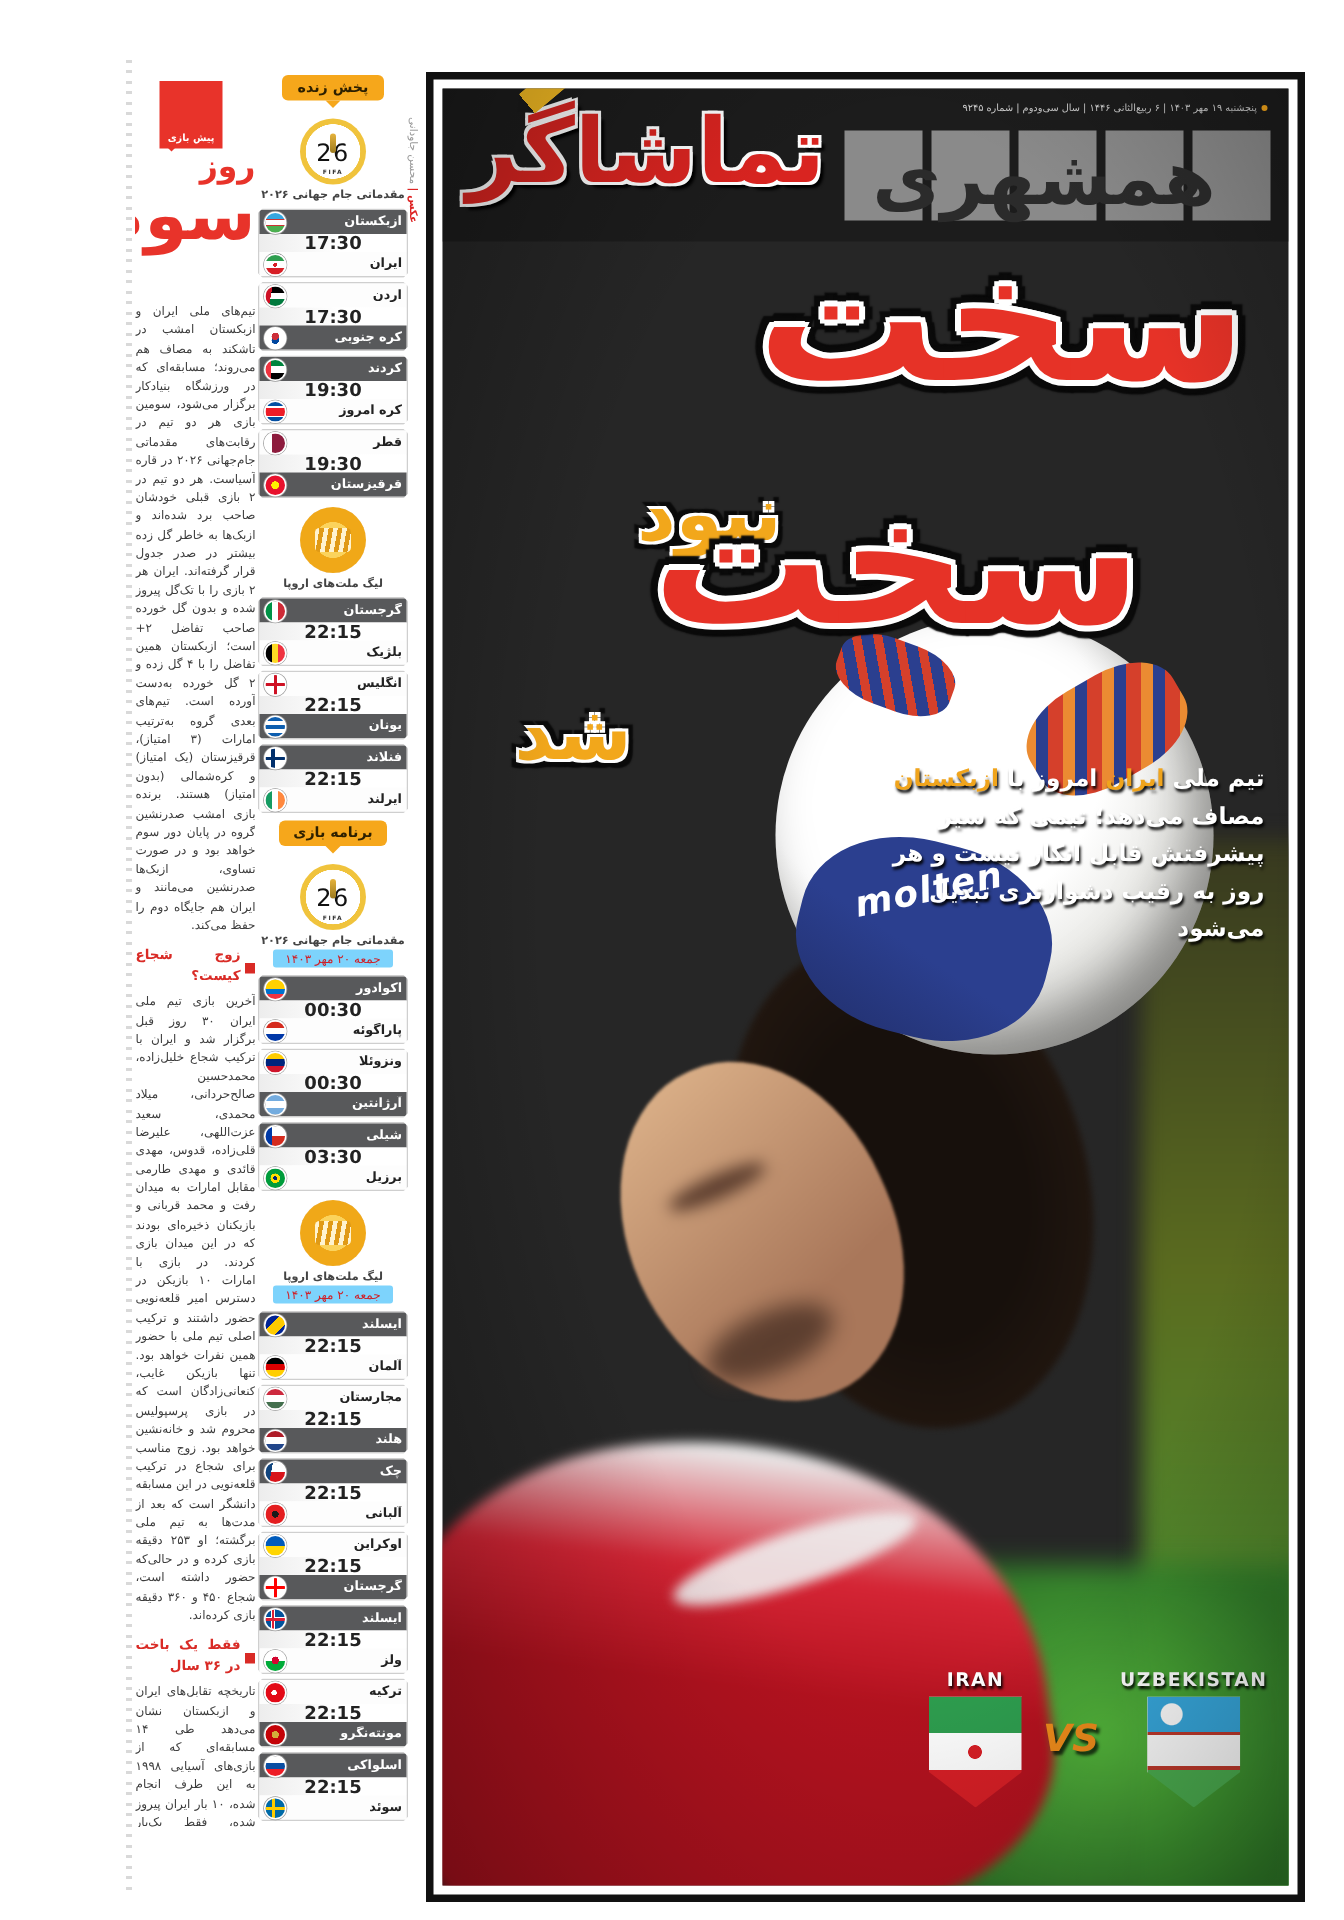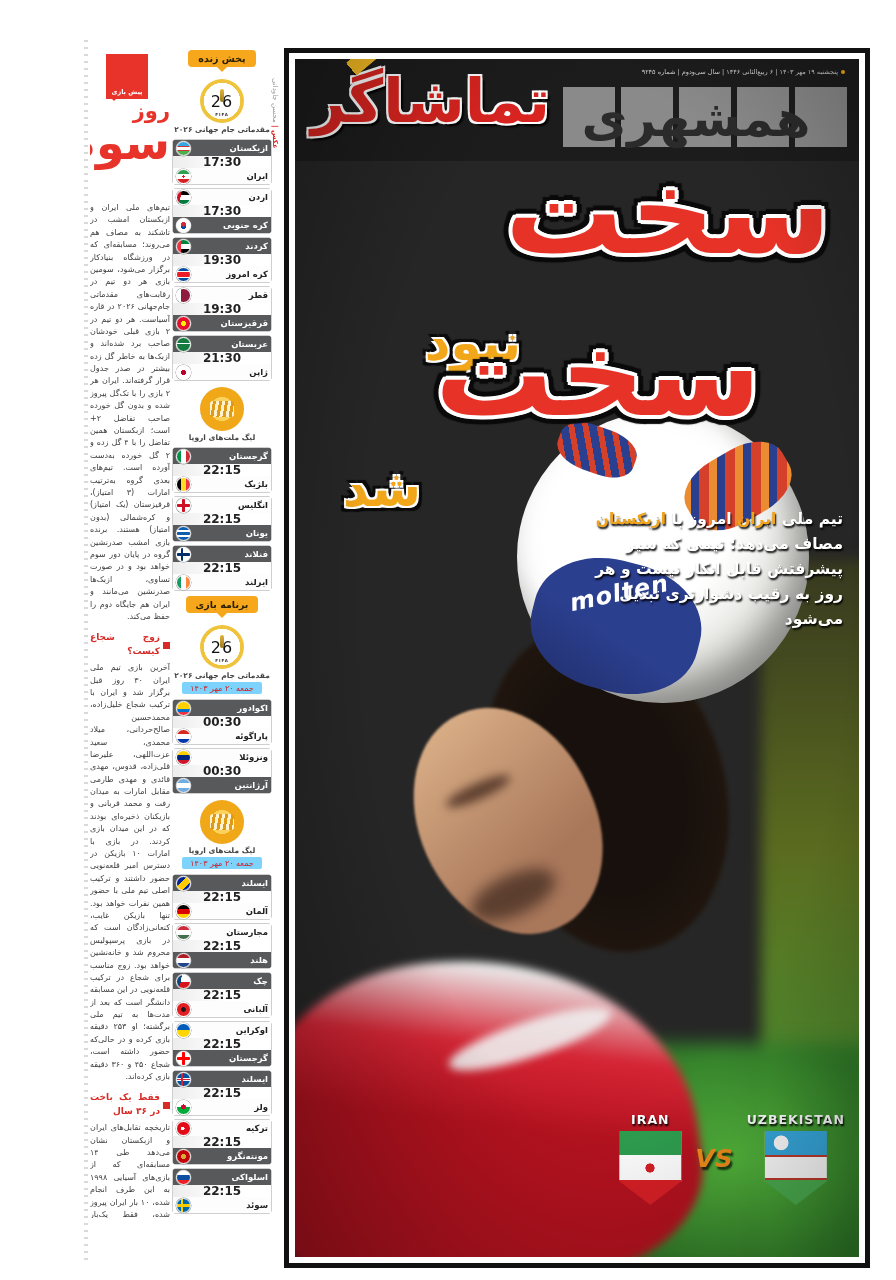--- a/index.html
+++ b/index.html
@@ -237,31 +237,20 @@
         <div class="band light">
           <span class="flag f-qatar"></span>
           <span class="team">قطر</span>
         </div>
         <div class="time-row">19:30</div>
         <div class="band dark">
           <span class="flag f-kyrgyzstan"></span>
           <span class="team">قرقیزستان</span>
         </div>
       </div>
-      <div class="mblock">
-        <div class="band dark">
-          <span class="flag f-saudi-arabia"></span>
-          <span class="team">عربستان</span>
-        </div>
-        <div class="time-row">21:30</div>
-        <div class="band light">
-          <span class="flag f-japan"></span>
-          <span class="team">ژاپن</span>
-        </div>
-      </div>
       <div class="logo-block">
         <div class="logo-circle logo-uefa">
           <span class="wav"></span>
         </div>
         <div class="logo-label">لیگ ملت‌های اروپا</div>
       </div>
       <div class="mblock">
         <div class="band dark">
           <span class="flag f-italy"></span>
           <span class="team">گرجستان</span>
@@ -317,20 +306,31 @@
       </div>
       <div class="mblock">
         <div class="band light">
           <span class="flag f-venezuela"></span>
           <span class="team">ونزوئلا</span>
         </div>
         <div class="time-row">00:30</div>
         <div class="band dark">
           <span class="flag f-argentina"></span>
           <span class="team">آرژانتین</span>
+        </div>
+      </div>
+      <div class="mblock">
+        <div class="band dark">
+          <span class="flag f-chile"></span>
+          <span class="team">شیلی</span>
+        </div>
+        <div class="time-row">03:30</div>
+        <div class="band light">
+          <span class="flag f-brazil"></span>
+          <span class="team">برزیل</span>
         </div>
       </div>
       <div class="logo-block">
         <div class="logo-circle logo-uefa">
           <span class="wav"></span>
         </div>
         <div class="logo-label">لیگ ملت‌های اروپا</div>
         <div class="date-band">جمعه ۲۰ مهر ۱۴۰۳</div>
       </div>
       <div class="mblock">

